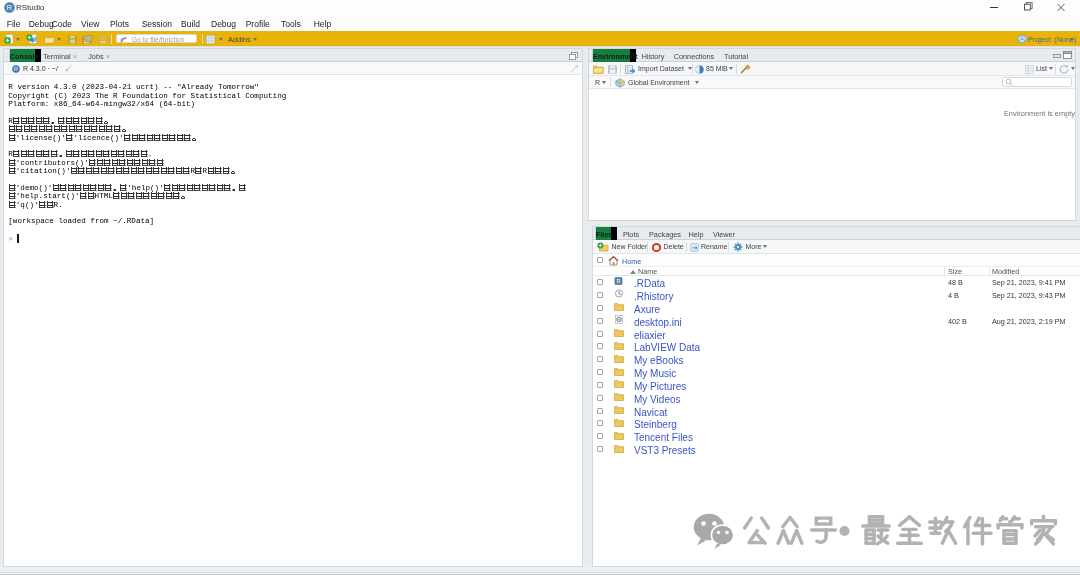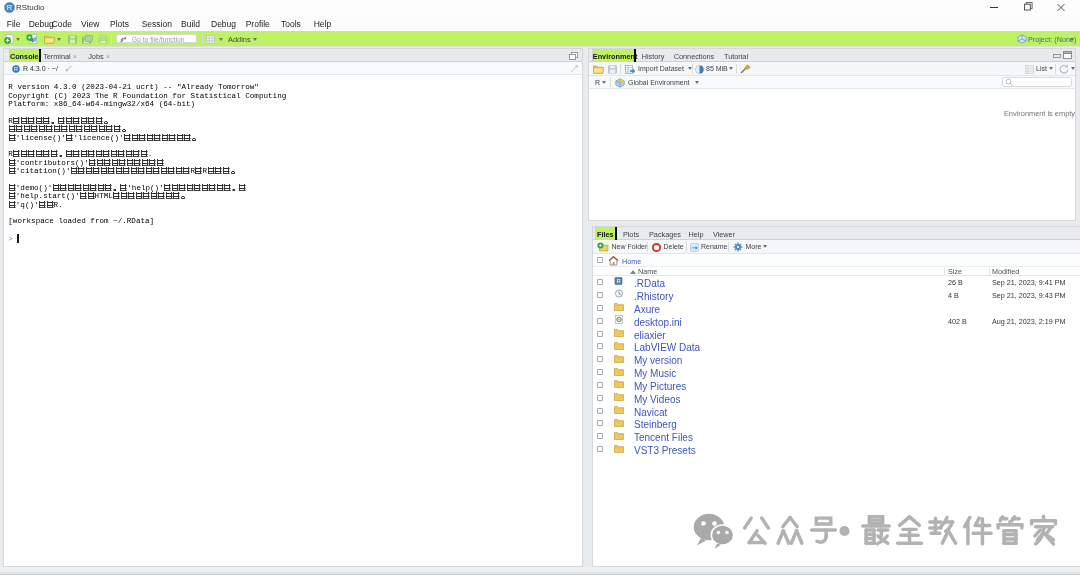--- a/index.html
+++ b/index.html
@@ -1,28 +1,28 @@
 <!DOCTYPE html>
 <html><head><meta charset="utf-8"><style>
 *{margin:0;padding:0;box-sizing:border-box}
 html,body{width:1080px;height:575px;overflow:hidden;background:#e9ecef;font-family:"Liberation Sans",sans-serif;-webkit-font-smoothing:antialiased}
 .abs{position:absolute}
 #titlebar{position:absolute;left:0;top:0;width:1080px;height:15px;background:#fdfdfd}
 #title-txt{position:absolute;left:16px;top:3px;font-size:8px;color:#333}
 #menubar{position:absolute;left:0;top:15px;width:1080px;height:16px;background:#fcfcfd}
 .mi{position:absolute;top:3.5px;font-size:8.5px;color:#1d1d1f}
-#toolbar{position:absolute;left:0;top:31px;width:1080px;height:16px;background:#bef264;border-bottom:1px solid #dcdfe2}
+#toolbar{position:absolute;left:0;top:31px;width:1080px;height:16px;background:#eab308;border-bottom:1px solid #dcdfe2}
 .sep{position:absolute;top:2.5px;width:1px;height:10px;background:#d8dcdf}
 .caret{position:absolute;width:0;height:0;border-left:2.6px solid transparent;border-right:2.6px solid transparent;border-top:3.2px solid #6b7176}
 #gobox{position:absolute;left:115.7px;top:2.6px;width:81.8px;height:9.6px;background:#fff;border:1px solid #d5d9dc;border-radius:2px}
 #gobox span{position:absolute;left:15px;top:1.2px;font-size:6.8px;color:#9aa0a5}
 .panel{position:absolute;background:#fff;border:1px solid #d3d8db}
 .tabbar{position:absolute;left:0;top:0;right:0;height:12.5px;background:#e8ebee;border-bottom:1px solid #ccd1d5}
 .tab{position:absolute;top:0;height:12.5px;font-size:7.3px;color:#404347;text-align:center;padding-top:2.8px}
-.tab.active{background:#bef264;border-left:1px solid #ccd1d5;border-right:2px solid #000000;height:13px;color:#17181a}
+.tab.active{background:#15803d;border-left:1px solid #ccd1d5;border-right:6px solid #000000;height:13px;color:#17181a}
 .tx{color:#989da2;font-size:7px}
 .toolrow{position:absolute;left:0;right:0;background:#f5f7f8;border-bottom:1px solid #e2e6e9}
 .trtxt{position:absolute;font-size:7px;color:#404449}
 .cb{position:absolute;width:6px;height:6px;background:#fff;border:1px solid #9fa6ad;border-radius:1px}
 .frow{position:absolute;left:0;right:0;height:12.85px}
 .fname{position:absolute;top:2.4px;font-size:10px;color:#3a55c4;text-decoration:none}
 .fsize{position:absolute;left:355px;top:2.4px;font-size:7.2px;color:#333}
 .fmod{position:absolute;left:399px;top:2.4px;font-size:7.2px;color:#333}
 #console-body{position:absolute;left:4.3px;top:34.2px;font-family:"Liberation Mono",monospace;font-size:7.6px;color:#000;}
 .ln{height:8.4px;line-height:8.4px;white-space:pre}
@@ -315,21 +315,21 @@
     <span class="abs" style="right:3.5px;top:0;width:1px;height:8.8px;background:#e4e8ea"></span>
   </div>
   <div class="abs" style="left:0;top:48.8px;right:0;bottom:0" id="filelist">
 <div class="frow" style="top:0.0px">
         <span class="cb" style="left:4px;top:3.4px"></span>
         <span style="position:absolute;left:20.5px;top:0.8px;line-height:0"><svg width="9" height="8" viewBox="0 0 10 9">
             <rect x="1" y="0.5" width="8" height="8" rx="1" fill="#5a7fa8" stroke="#3c5a7a" stroke-width="0.6"></rect>
             <text x="5" y="6.8" font-size="6.5" fill="#fff" text-anchor="middle" font-family="Liberation Sans">R</text>
           </svg></span>
         <a class="fname" style="left:41px">.RData</a>
-        <span class="fsize">26 B</span>
+        <span class="fsize">48 B</span>
         <span class="fmod">Sep 21, 2023, 9:41 PM</span>
       </div>
 <div class="frow" style="top:12.8px">
         <span class="cb" style="left:4px;top:3.4px"></span>
         <span style="position:absolute;left:20.5px;top:0.8px;line-height:0"><svg width="10" height="9" viewBox="0 0 10 9">
             <circle cx="5" cy="4.5" r="3.6" fill="#f2f5f8" stroke="#8a97a5" stroke-width="0.8"></circle>
             <path d="M5 2.4 V4.5 L6.8 5.6" stroke="#5a6a7a" stroke-width="0.8" fill="none"></path>
           </svg></span>
         <a class="fname" style="left:41px">.Rhistory</a>
         <span class="fsize">4 B</span>
@@ -370,21 +370,21 @@
             <path d="M0.5 3.4 h9" stroke="#e6bc4e" stroke-width="0.7"></path>
           </svg></span>
         <a class="fname" style="left:41px">LabVIEW Data</a>
       </div>
 <div class="frow" style="top:77.1px">
         <span class="cb" style="left:4px;top:3.4px"></span>
         <span style="position:absolute;left:20.5px;top:0.8px;line-height:0"><svg width="10" height="9" viewBox="0 0 10 9">
             <path d="M0.5 1.5 h3 l1 1.2 h5 v5.8 h-9 z" fill="#f0c95c" stroke="#c6a040" stroke-width="0.7"></path>
             <path d="M0.5 3.4 h9" stroke="#e6bc4e" stroke-width="0.7"></path>
           </svg></span>
-        <a class="fname" style="left:41px">My version</a>
+        <a class="fname" style="left:41px">My eBooks</a>
       </div>
 <div class="frow" style="top:102.8px">
         <span class="cb" style="left:4px;top:3.4px"></span>
         <span style="position:absolute;left:20.5px;top:0.8px;line-height:0"><svg width="10" height="9" viewBox="0 0 10 9">
             <path d="M0.5 1.5 h3 l1 1.2 h5 v5.8 h-9 z" fill="#f0c95c" stroke="#c6a040" stroke-width="0.7"></path>
             <path d="M0.5 3.4 h9" stroke="#e6bc4e" stroke-width="0.7"></path>
           </svg></span>
         <a class="fname" style="left:41px">My Pictures</a>
       </div>
 <div class="frow" style="top:90.0px">

